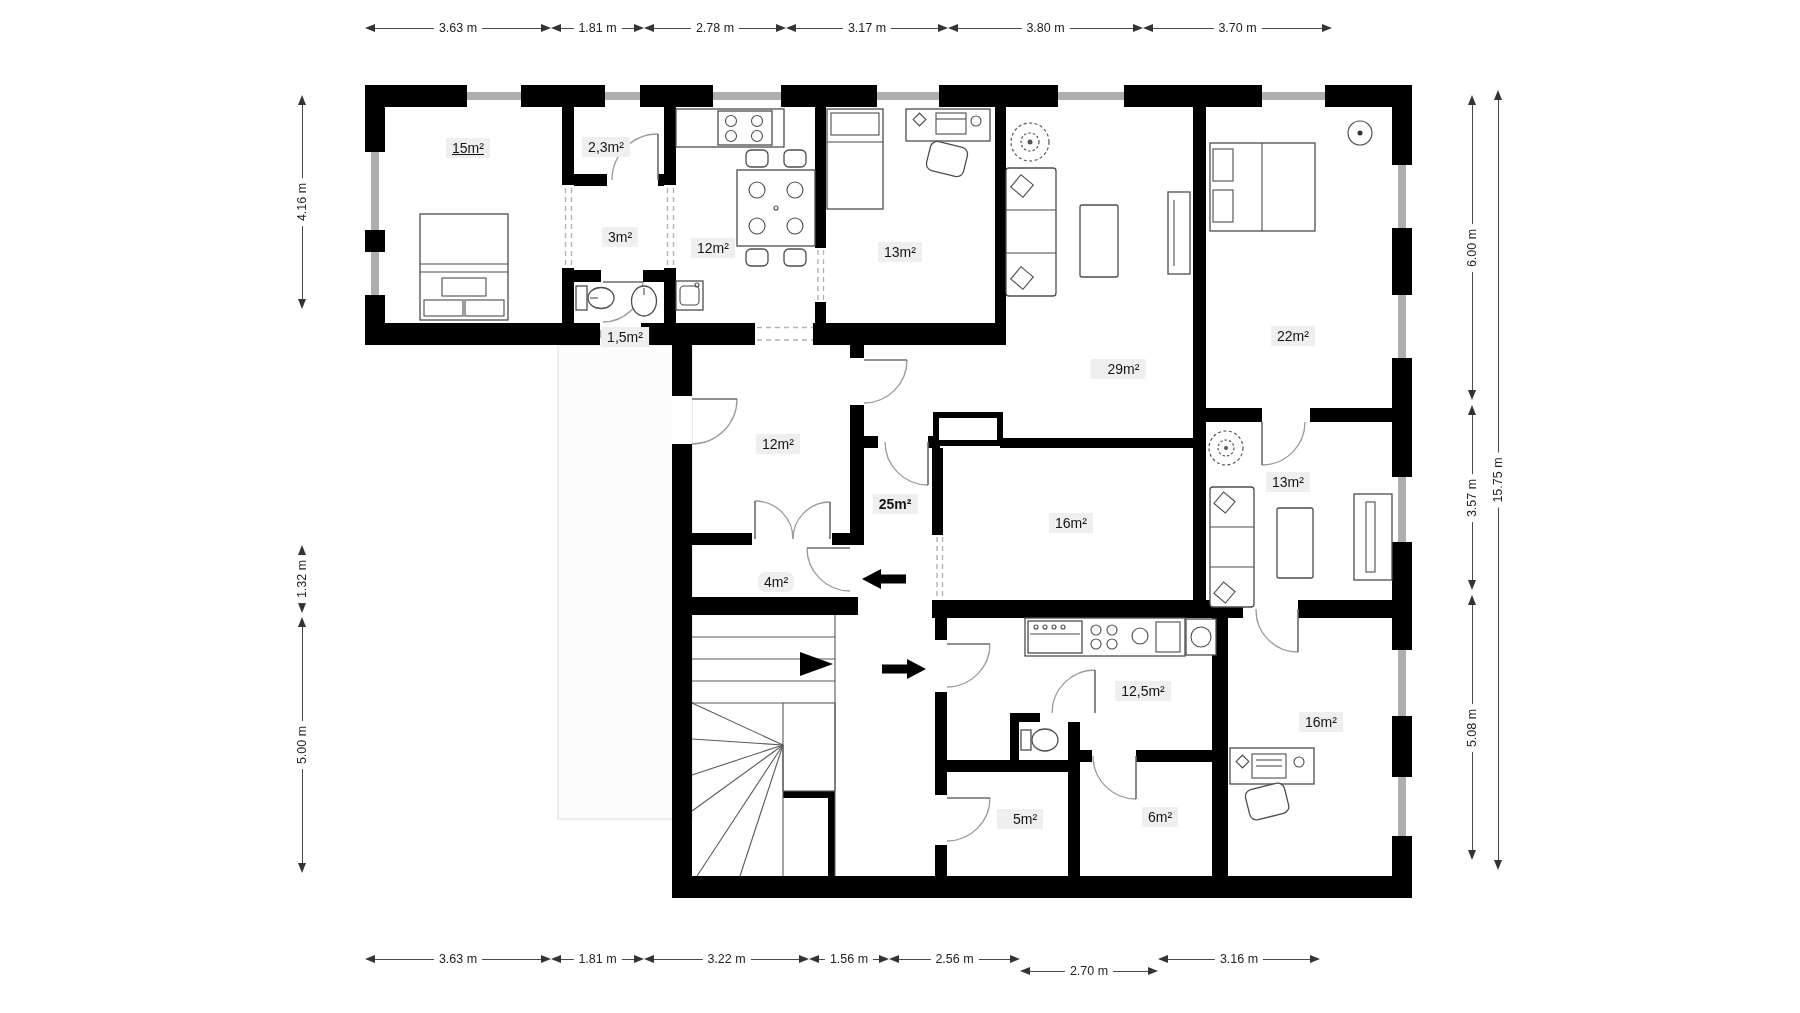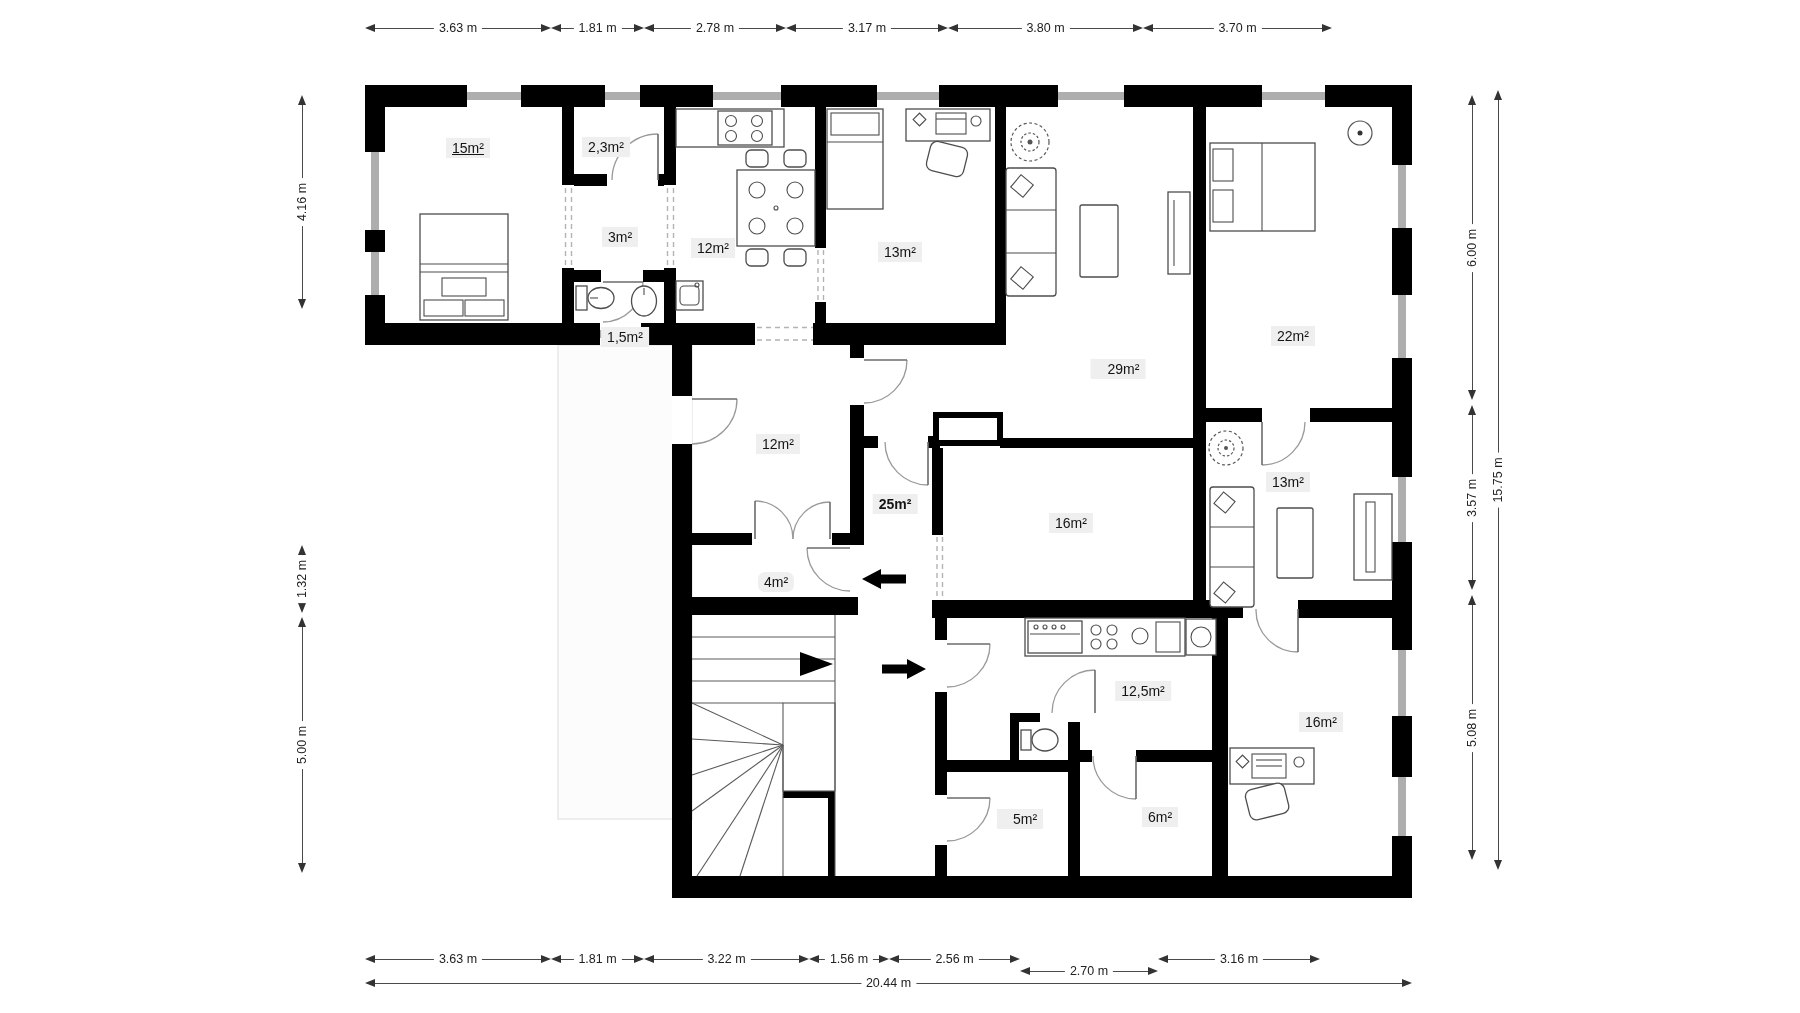--- a/index.html
+++ b/index.html
@@ -467,19 +467,13 @@
       <i class="al"></i>
       <i class="ar"></i>
       <span class="lb">2.70 m</span>
     </div>
     <div class="dim-h" style="left: 1158px; top: 952px; width: 162px;">
       <i class="ln"></i>
       <i class="al"></i>
       <i class="ar"></i>
       <span class="lb">3.16 m</span>
     </div>
-    <div class="dim-h" style="left: 365px; top: 976px; width: 1047px;">
-      <i class="ln"></i>
-      <i class="al"></i>
-      <i class="ar"></i>
-      <span class="lb">20.44 m</span>
-    </div>
   </div>
 
 </body></html>

